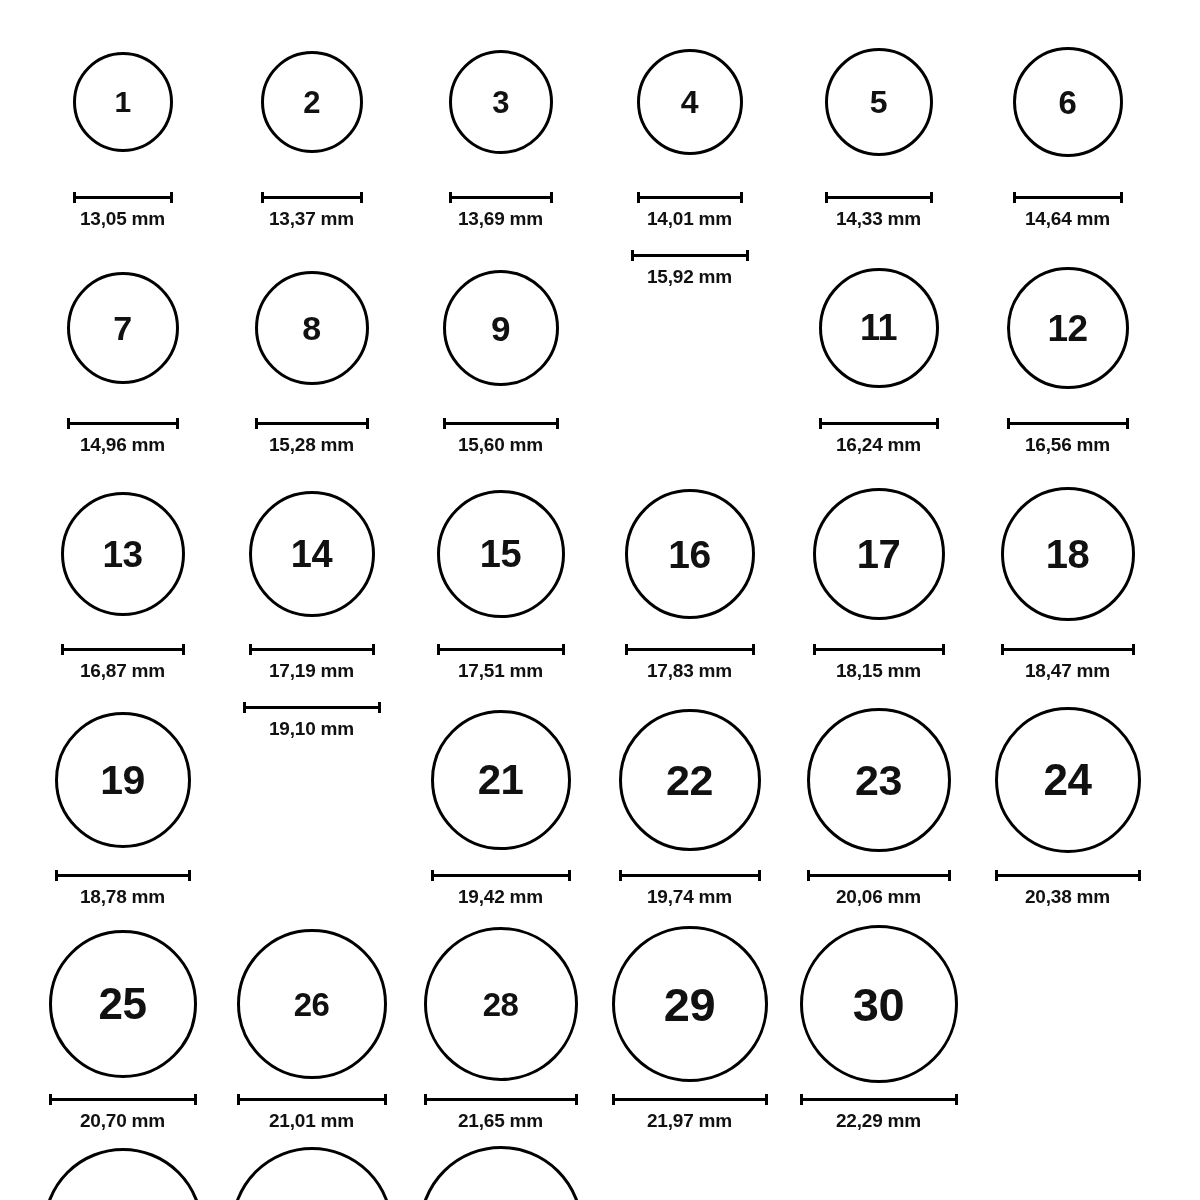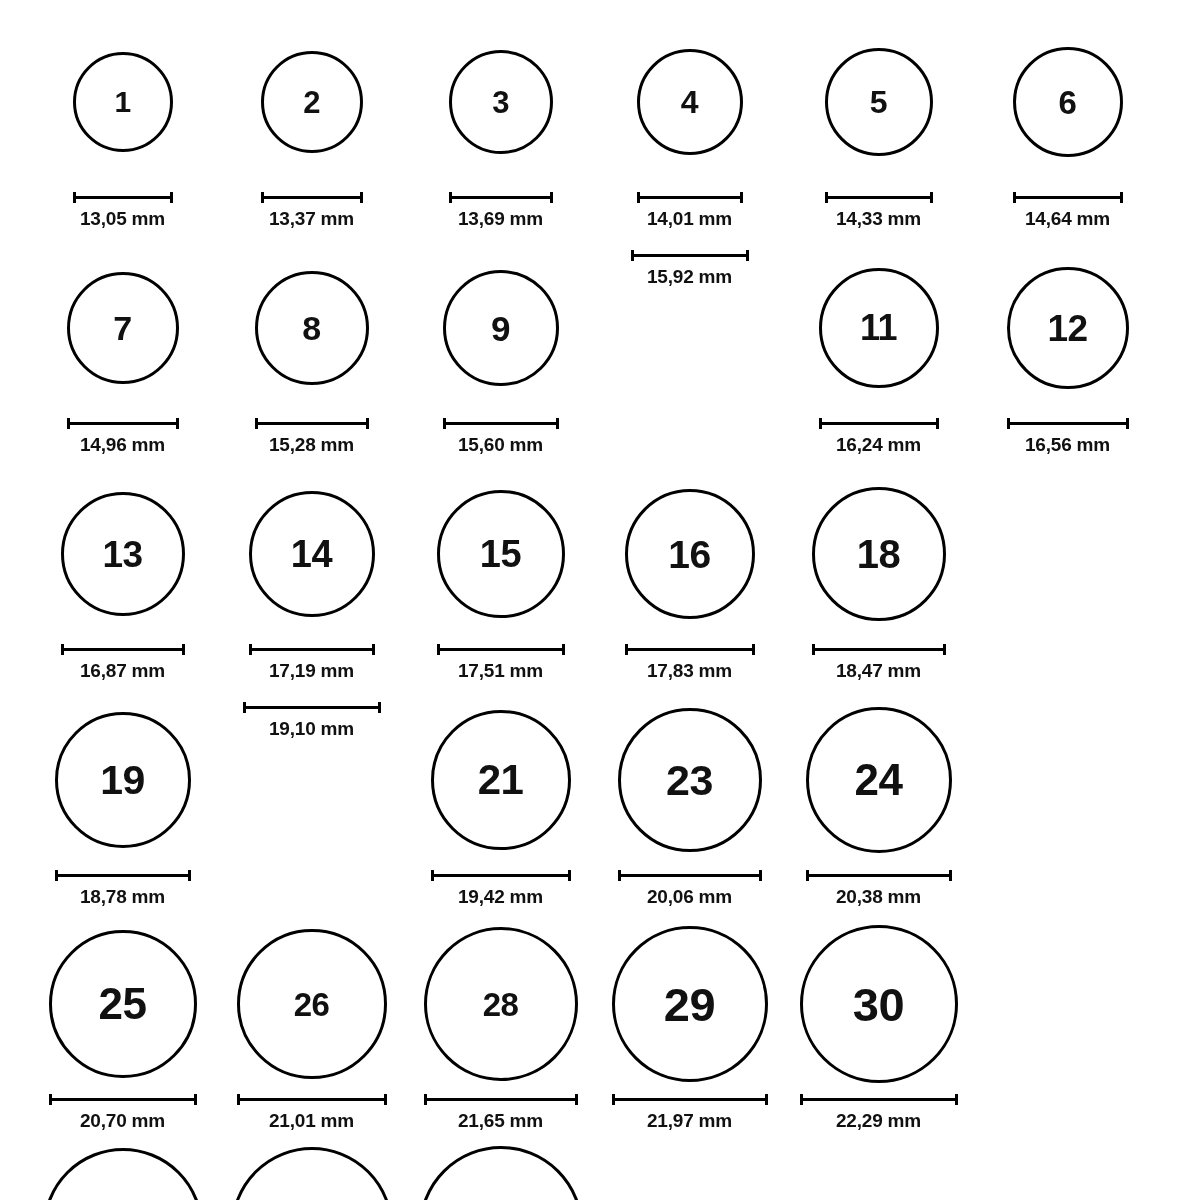--- a/index.html
+++ b/index.html
@@ -262,20 +262,31 @@
             <span class="ring-label" style="font-size: 39px;">16</span>
           </div>
         </div>
         <div class="bar" style="width: 130px;">
           <div class="line"></div>
         </div>
         <div class="mm">17,83 mm</div>
       </div>
       <div class="cell">
         <div class="ring-wrap" style="height: 168px;">
+          <div class="ring" style="width: 132px; height: 132px;">
+            <span class="ring-label" style="font-size: 40px;">17</span>
+          </div>
+        </div>
+        <div class="bar" style="width: 132px;">
+          <div class="line"></div>
+        </div>
+        <div class="mm">18,15 mm</div>
+      </div>
+      <div class="cell">
+        <div class="ring-wrap" style="height: 168px;">
           <div class="ring" style="width: 134px; height: 134px;">
             <span class="ring-label" style="font-size: 40px;">18</span>
           </div>
         </div>
         <div class="bar" style="width: 134px;">
           <div class="line"></div>
         </div>
         <div class="mm">18,47 mm</div>
       </div>
     </div>
@@ -300,20 +311,31 @@
       <div class="cell">
         <div class="ring-wrap" style="height: 168px;">
           <div class="ring" style="width: 140px; height: 140px;">
             <span class="ring-label" style="font-size: 42px;">21</span>
           </div>
         </div>
         <div class="bar" style="width: 140px;">
           <div class="line"></div>
         </div>
         <div class="mm">19,42 mm</div>
+      </div>
+      <div class="cell">
+        <div class="ring-wrap" style="height: 168px;">
+          <div class="ring" style="width: 142px; height: 142px;">
+            <span class="ring-label" style="font-size: 43px;">22</span>
+          </div>
+        </div>
+        <div class="bar" style="width: 142px;">
+          <div class="line"></div>
+        </div>
+        <div class="mm">19,74 mm</div>
       </div>
       <div class="cell">
         <div class="ring-wrap" style="height: 168px;">
           <div class="ring" style="width: 144px; height: 144px;">
             <span class="ring-label" style="font-size: 43px;">23</span>
           </div>
         </div>
         <div class="bar" style="width: 144px;">
           <div class="line"></div>
         </div>

